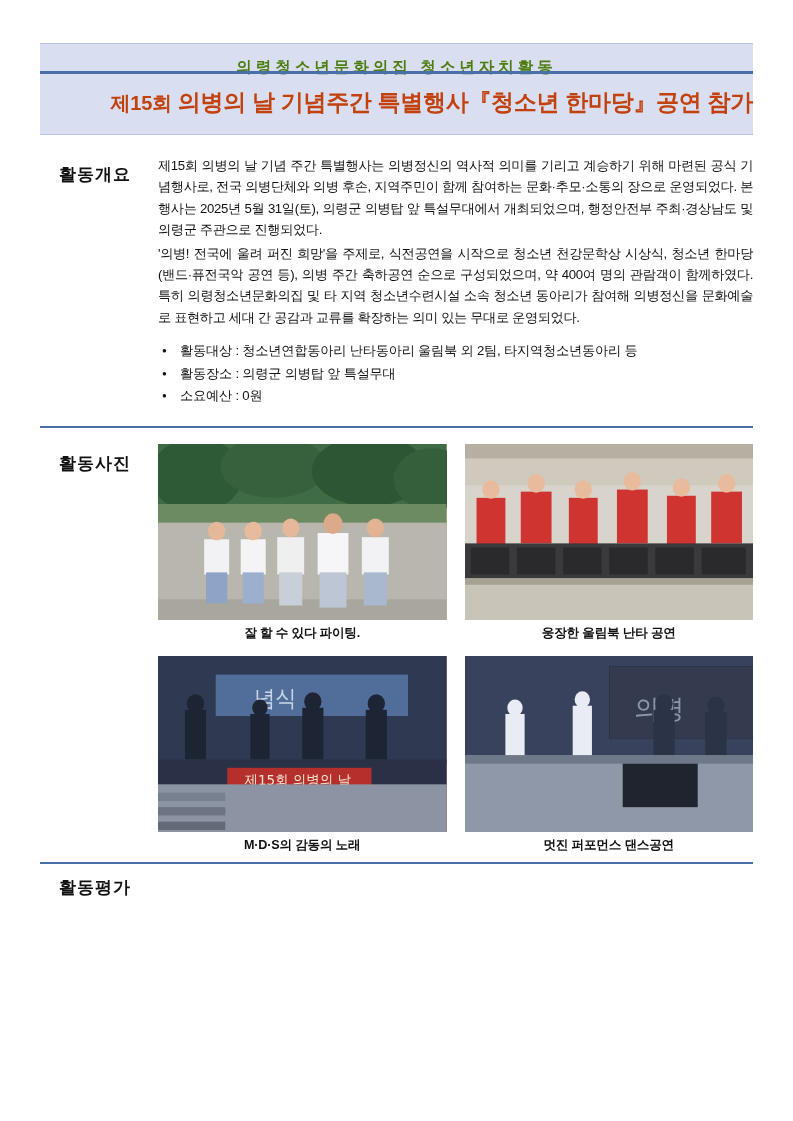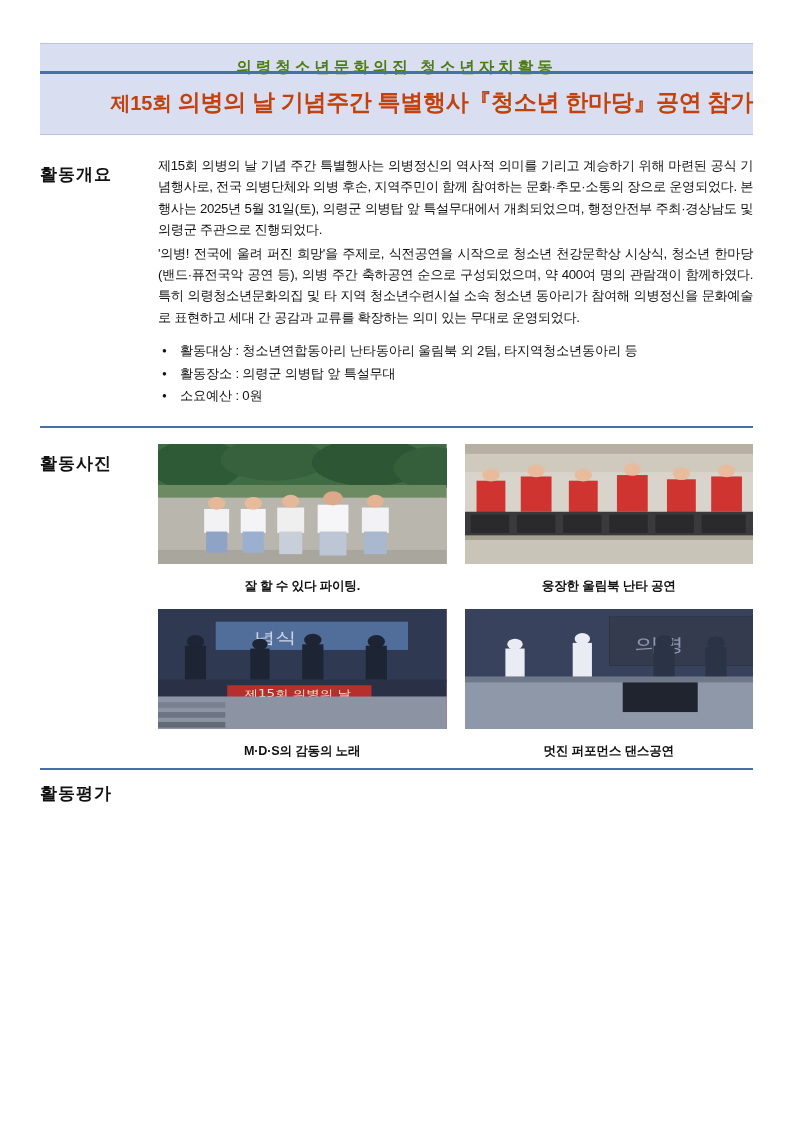--- a/index.html
+++ b/index.html
@@ -63,20 +63,21 @@
   
   .section {
     display: flex;
     align-items: flex-start;
   }
   .sec-label {
     width: 110px;
     flex: 0 0 110px;
     font-size: 17px;
     font-weight: bold;
+    text-align: center;
     padding-top: 8px;
     letter-spacing: 1px;
     font-family: Liberation Serif, serif;
   }
   .sec-body {
     flex: 1 1 auto;
     padding-left: 8px;
   }
 
   .divider {
@@ -123,30 +124,30 @@
   
   .photos-section { margin-top: 16px; }
   .photo-grid {
     display: grid;
     grid-template-columns: 1fr 1fr;
     gap: 6px 18px;
   }
   .photo-cell { width: 100%; }
   .photo-frame {
     width: 100%;
-    height: 120px;
+    height: 176px;
     overflow: hidden;
     position: relative;
     background: #fca5a5;
   }
   .photo-cap {
     text-align: center;
     font-size: 12.6px;
     font-weight: bold;
-    padding: 14px 0 8px 0;
+    padding: 5px 0 8px 0;
     letter-spacing: -0.2px;
   }
 
   
   .eval-section { margin-top: 4px; }
   .eval-body p {
     margin: 0;
     font-size: 13.2px;
     line-height: 1.62;
     text-align: justify;

